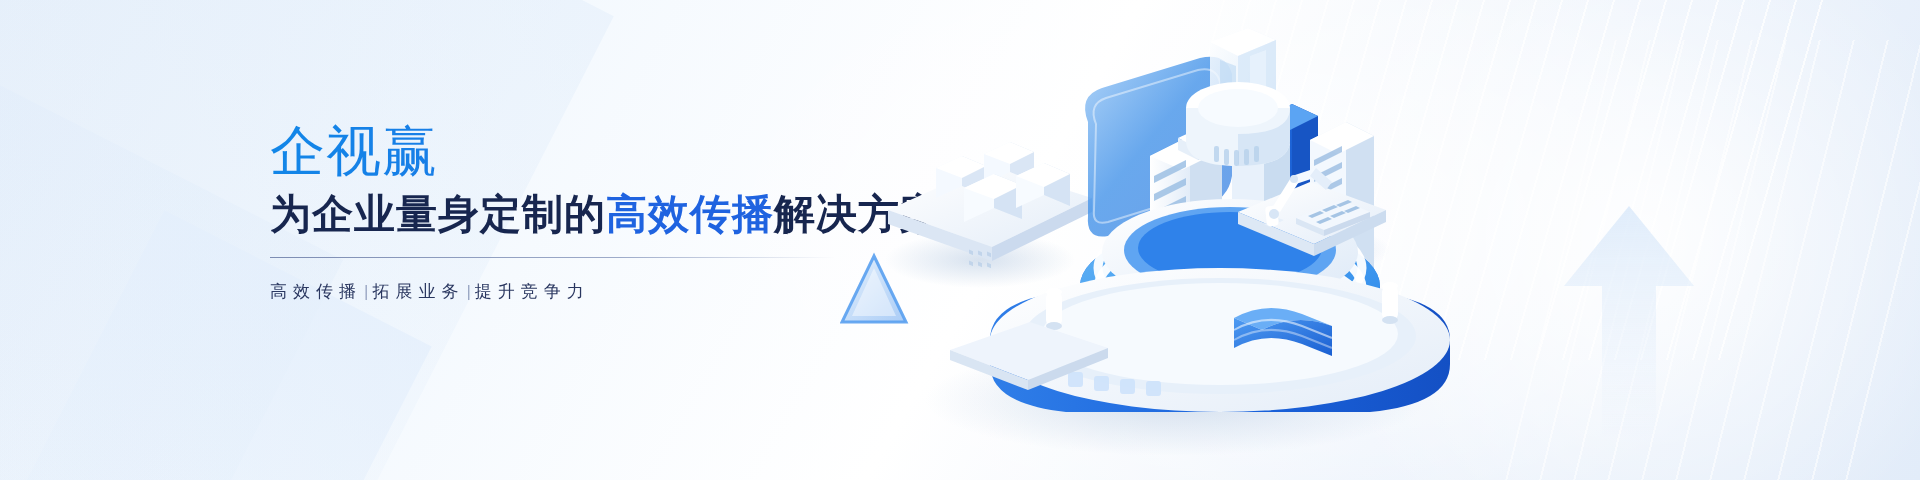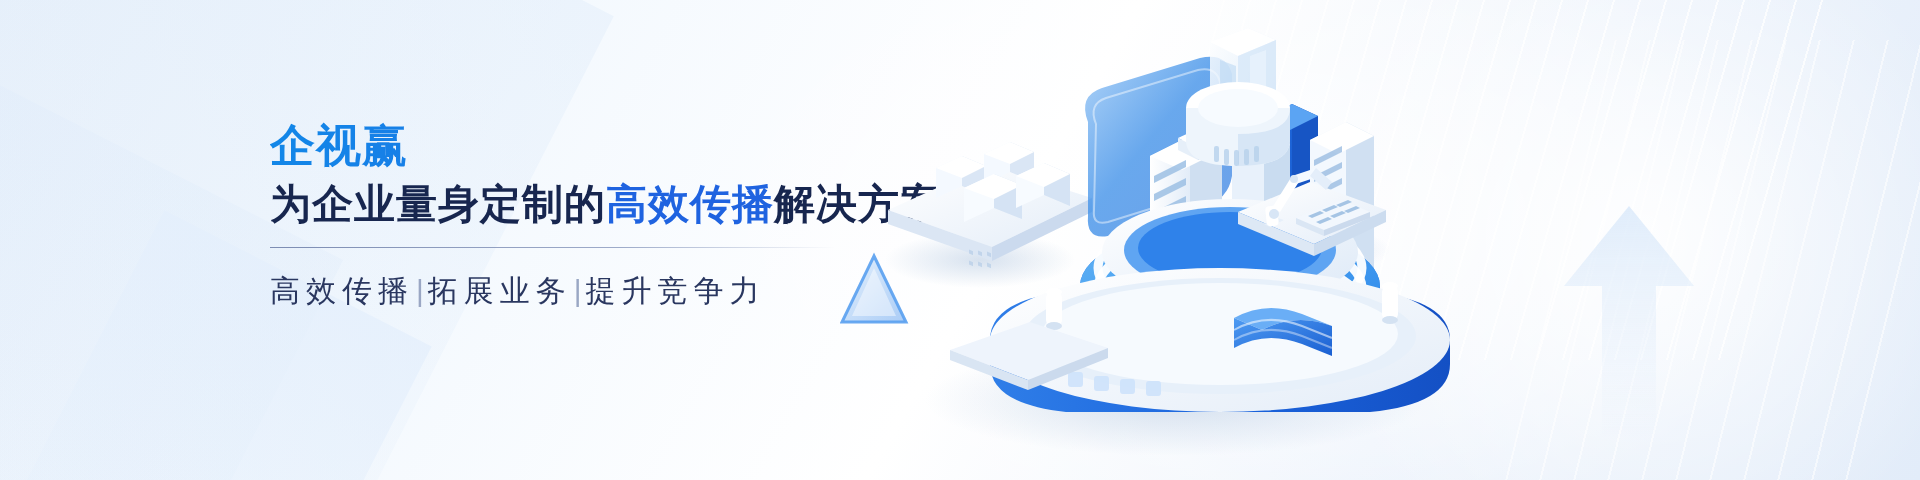--- a/index.html
+++ b/index.html
@@ -81,42 +81,42 @@
     background:linear-gradient(90deg, rgba(255,255,255,0), rgba(255,255,255,.8), rgba(255,255,255,0));
     transform:rotate(-20deg);
   }
 
   
   .text-block {
     position:absolute; left:270px; top:122px;
     width:620px;
   }
   .brand {
-    font-size:45px; font-weight:bold; line-height:1.08;
+    font-size:55px; font-weight:normal; line-height:1.08;
     letter-spacing:1px;
     background:linear-gradient(100deg,#1287e8 0%, #1a7ae6 38%, #2f63d8 100%);
     -webkit-background-clip:text; background-clip:text;
     -webkit-text-fill-color:transparent; color:#1a7ae6;
   }
   .headline {
     margin-top:11px;
     font-size:41px; font-weight:bold; line-height:1.12;
     letter-spacing:1px;
     color:#17264f; white-space:nowrap;
   }
   .headline .hl { color:#1f63e0; }
   .divider {
     margin-top:19px;
     width:565px; height:1px;
     background:linear-gradient(90deg,#6a7ba6 0%, #8e9dc0 62%, rgba(142,157,192,0) 100%);
     opacity:.85;
   }
   .subtitle {
     margin-top:23px;
-    font-size:30px; line-height:1.3;
+    font-size:17px; line-height:1.3;
     letter-spacing:6px;
     color:#2a3760; white-space:nowrap;
   }
   .subtitle .sep { color:#9aa7c4; margin:0 4px 0 2px; letter-spacing:0; }
 
   
   .illus { position:absolute; left:840px; top:0; width:1080px; height:480px; }
   .illus svg { display:block; }
 </style>
 </head>

